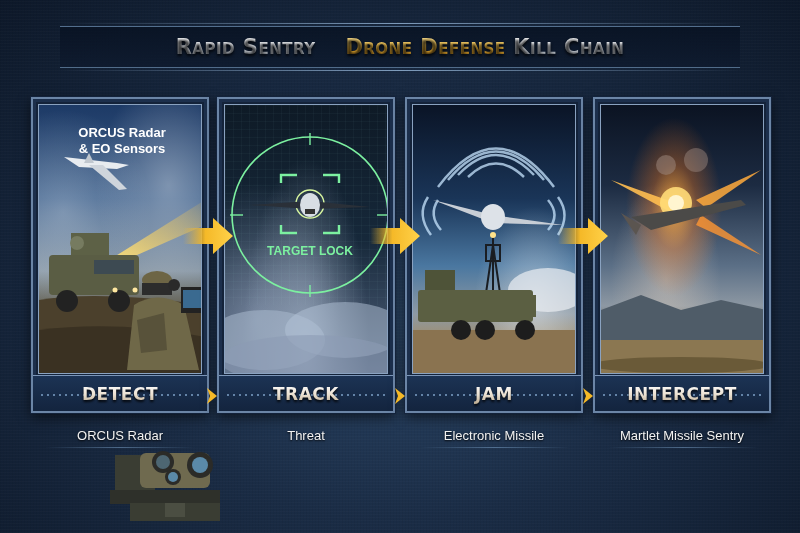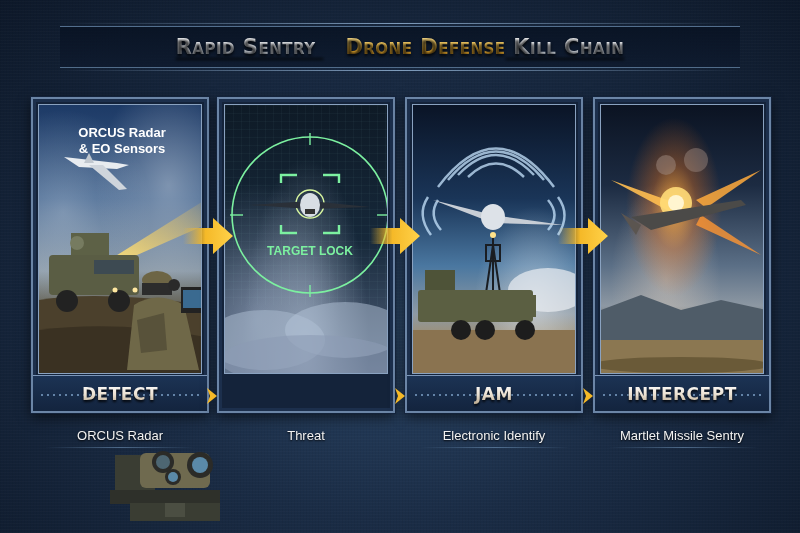--- a/index.html
+++ b/index.html
@@ -33,21 +33,21 @@
   .title-bar::before { top: -4px; }
   .title-bar::after { bottom: -4px; }
   .title {
     font-family: "DejaVu Sans", sans-serif;
     font-weight: bold; font-size: 21px; letter-spacing: 0.5px;
     font-variant: small-caps;
     text-shadow: 0 2px 3px rgba(0,0,0,0.8);
   }
   .title .t-silver {
     background: linear-gradient(180deg, #ffffff 0%, #d9dde3 50%, #9aa2ad 100%);
-    -webkit-background-clip: text; background-clip: text; color: transparent; text-decoration: underline;
+    -webkit-background-clip: text; background-clip: text; color: transparent;
   }
   .title .t-gold {
     background: linear-gradient(180deg, #ffe9a0 0%, #f2b93a 55%, #b97a15 100%);
     -webkit-background-clip: text; background-clip: text; color: transparent; margin-left: 22px;
   }
 
   
   .panel {
     position: absolute; top: 97px; width: 178px; height: 316px;
     border: 2px solid #6b85a6;
@@ -215,20 +215,24 @@
       </g>
 
       <g>
         <path d="M25,100 L85,96 L145,102 L85,104 Z" fill="#2a3038"></path>
         <ellipse cx="85" cy="100" rx="10" ry="12" fill="#d8dee4"></ellipse>
         <rect x="80" y="104" width="10" height="5" fill="#333"></rect>
       </g>
       <text x="85" y="150" text-anchor="middle" font-family="Liberation Sans, sans-serif" font-size="12" font-weight="bold" fill="#7cf0a0">TARGET LOCK</text>
     </svg>
   </div>
+  <div class="label-box">
+    <div class="dots"></div>
+    <span class="stage-label">TRACK</span>
+  </div>
 </div>
 
 <div class="panel" style="left:405px;">
   <div class="art sky-jam">
     <svg width="166" height="270" viewBox="0 0 166 270">
 
       <g fill="none" stroke="rgba(200,230,255,0.75)" stroke-width="2.5">
         <path d="M45,70 Q83,30 121,70"></path>
         <path d="M35,75 Q83,18 131,75"></path>
         <path d="M25,82 Q83,5 141,82"></path>
@@ -325,21 +329,21 @@
   <path d="M1,1 L11,9 L1,17 L4,9 Z" fill="#f5b928"></path>
 </svg>
 <svg class="small-chevron" style="left:582px;" viewBox="0 0 12 18">
   <path d="M1,1 L11,9 L1,17 L4,9 Z" fill="#f5b928"></path>
 </svg>
 
 <div class="caption" style="left:31px;">ORCUS Radar</div>
 <div class="caption" style="left:217px;">
   <div>Threat</div>
 </div>
-<div class="caption" style="left:405px;">Electronic Identify</div>
+<div class="caption" style="left:405px;">Electronic Missile</div>
 <div class="caption" style="left:593px;">Martlet Missile Sentry</div>
 
 <div class="caption-line" style="left:45px;"></div>
 <div class="caption-line" style="left:420px;"></div>
 <div class="caption-line" style="left:608px;"></div>
 
 <svg style="position:absolute;left:95px;top:445px;" width="140" height="85" viewBox="0 0 140 85">
   <rect x="20" y="10" width="40" height="45" fill="#3a3d33"></rect>
   <rect x="45" y="8" width="70" height="35" rx="6" fill="#6f6a4f"></rect>
   <circle cx="68" cy="17" r="11" fill="#2b2b28"></circle>

